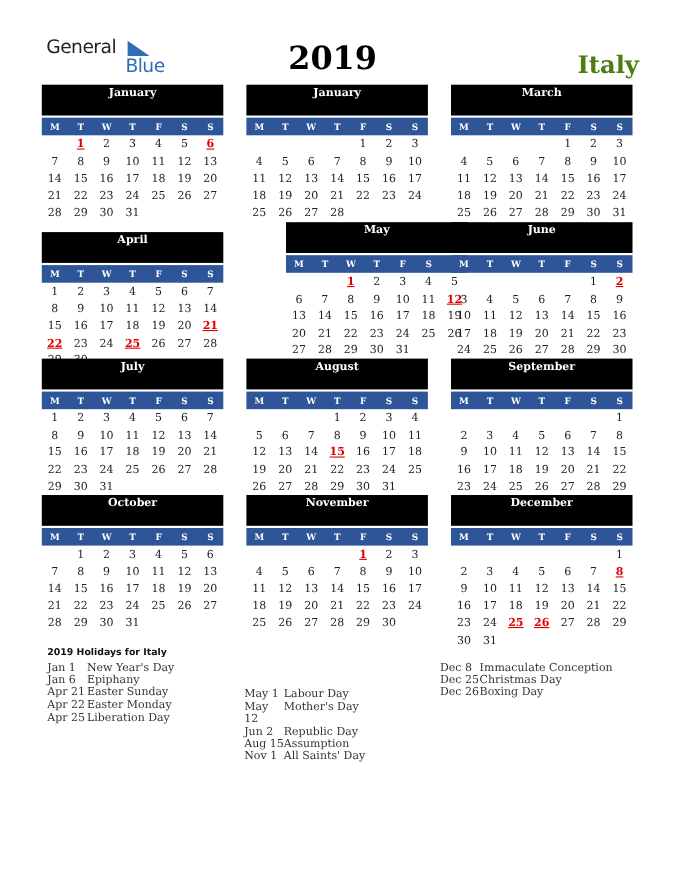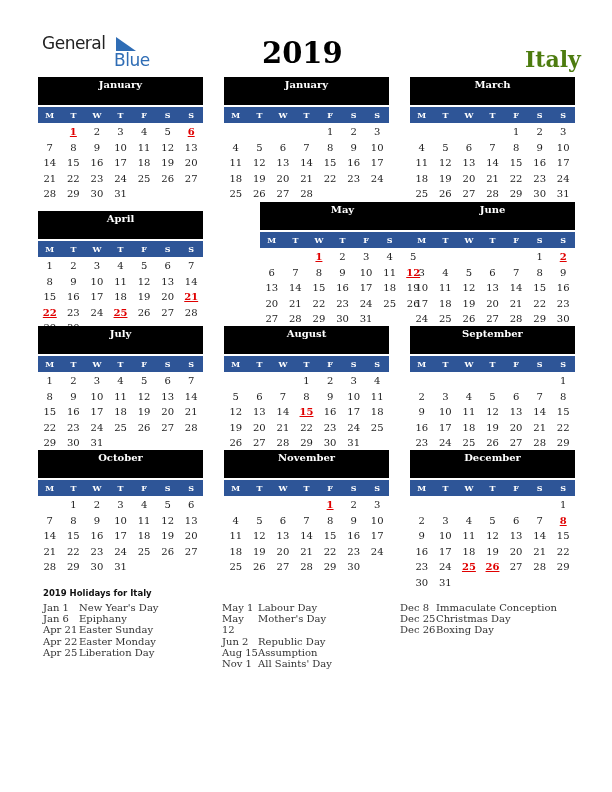--- a/index.html
+++ b/index.html
@@ -624,21 +624,21 @@
       </div>
       <div class="hol-row">
         <span class="d">Apr 22</span>
         <span>Easter Monday</span>
       </div>
       <div class="hol-row">
         <span class="d">Apr 25</span>
         <span>Liberation Day</span>
       </div>
     </div>
-    <div class="hol-col" style="left: 222px;">
+    <div class="hol-col" style="left: 222px; margin-top: 24px;">
       <div class="hol-row">
         <span class="d">May 1</span>
         <span>Labour Day</span>
       </div>
       <div class="hol-row">
         <span class="d">May 12</span>
         <span>Mother's Day</span>
       </div>
       <div class="hol-row">
         <span class="d">Jun 2</span>

